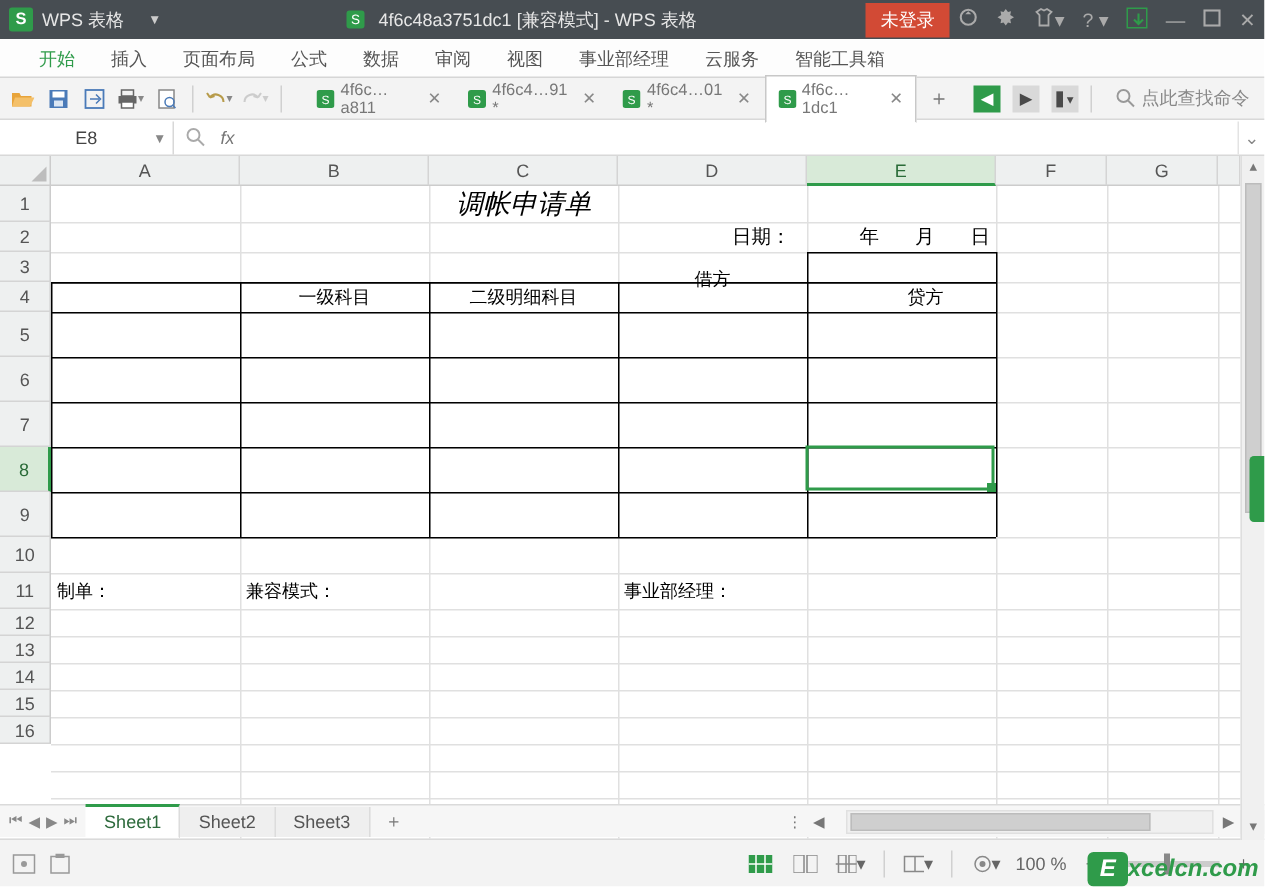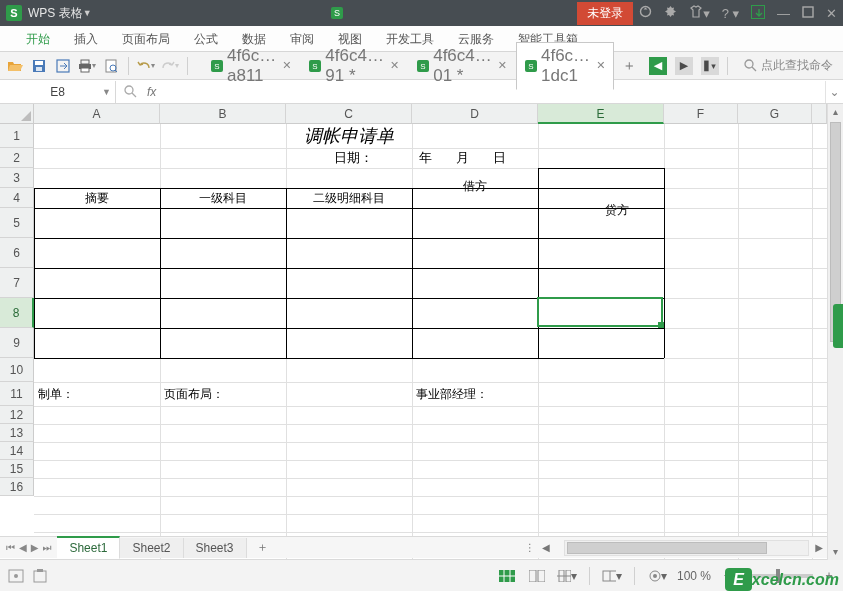--- a/index.html
+++ b/index.html
@@ -1,39 +1,39 @@
 <!DOCTYPE html>
 <html><head>
 <meta charset="utf-8">
 <style>
   * { box-sizing: border-box; margin: 0; padding: 0; font-family: "Microsoft YaHei", "SimSun", Arial, sans-serif; }
   body { width: 843px; height: 591px; background: #fff; overflow: hidden; position: relative; font-size: 12px; }
 
   .titlebar { height: 26px; background: #474d52; display: flex; align-items: center; padding: 0 6px; color: #e6e6e6; }
   .app-logo { width: 16px; height: 16px; background: #2f9b4a; display: flex; align-items: center; justify-content: center; color: #fff; font-weight: bold; font-size: 11px; border-radius: 2px; margin-right: 6px; }
-  .app-name { font-size: 12px; margin-right: 0; }
+  .app-name { font-size: 12px; margin-right: 16px; }
   .app-drop { font-size: 9px; color: #ccc; margin-right: 10px; }
   .doc-icon { width: 14px; height: 14px; display: inline-block; margin-right: 4px; }
   .doc-title { color: #e6e6e6; }
   .title-center { flex: 1; text-align: center; display: flex; align-items: center; justify-content: center; gap: 4px; }
   .login-badge { background: #d24a35; color: #fff; padding: 3px 10px; font-size: 12px; margin-right: 6px; }
   .title-right { display: flex; align-items: center; gap: 12px; color: #bbb; }
   .title-icon { cursor: default; font-size: 13px; color: #aaa; }
   .dl-icon svg { border: 1px solid #2f9b4a; }
 
   .menubar { height: 26px; background: #fdfdfd; border-bottom: 1px solid #d6d6d6; display: flex; align-items: center; padding-left: 14px; gap: 0; }
   .menubar .tab { padding: 0 12px; height: 26px; line-height: 26px; color: #555; cursor: default; }
   .menubar .tab.active { color: #2f9b4a; }
 
   .toolbar { height: 28px; background: #f3f3f3; display: flex; align-items: center; padding: 0 6px; border-bottom: 1px solid #d8d8d8; gap: 6px; }
   .tool-icon { width: 18px; height: 18px; display: flex; align-items: center; justify-content: center; }
   .divider { width: 1px; height: 18px; background: #d0d0d0; margin: 0 2px; }
   .doc-tabs { flex: 1; display: flex; align-items: center; gap: 0; margin-left: 6px; overflow: hidden; }
   .doc-tab { display: flex; align-items: center; gap: 4px; padding: 3px 8px; border: 1px solid transparent; position: relative; color: #555; }
-  .doc-tab .docx { color: #777; font-size: 17px; }
+  .doc-tab .docx { color: #777; font-size: 11px; }
   .doc-tab .close { color: #888; font-size: 11px; margin-left: 2px; }
   .doc-tab.active { background: #fff; border-color: #c8c8c8; border-bottom-color: #fff; color: #2d6a3c; }
   .doc-tab .sicon { width: 12px; height: 12px; display: flex; align-items: center; justify-content: center; }
   .plus-tab { padding: 0 8px; color: #777; font-size: 14px; }
   .nav-btn { width: 18px; height: 18px; background: #2f9b4a; color: #fff; display: flex; align-items: center; justify-content: center; font-size: 11px; margin-left: 2px; }
   .nav-btn.grey { background: #d9d9d9; color: #4a4a4a; }
   .search-area { display: flex; align-items: center; gap: 4px; color: #888; margin-left: 8px; padding-right: 4px; }
 
   .formula-bar { height: 24px; background: #fff; border-bottom: 1px solid #d8d8d8; display: flex; align-items: center; }
   .namebox { width: 116px; height: 22px; border-right: 1px solid #d8d8d8; display: flex; align-items: center; justify-content: center; color: #444; position: relative; }
@@ -95,20 +95,21 @@
   <div class="app-logo">S</div>
   <span class="app-name">WPS 表格</span>
   <span class="app-drop">▼</span>
   <div class="title-center">
     <span class="doc-icon">
       <svg width="14" height="14">
           <rect x="1" y="1" width="12" height="12" fill="#2f9b4a" rx="2"></rect>
           <text x="7" y="10" font-size="9" fill="#fff" text-anchor="middle">S</text>
         </svg>
     </span>
+    <span class="doc-title">4f6c48a3751dc1 [兼容模式] - WPS 表格</span>
   </div>
   <span class="login-badge">未登录</span>
   <div class="title-right">
     <span class="title-icon"><svg width="13" height="13">
           <circle cx="6.5" cy="6.5" r="5" fill="none" stroke="#aaa" stroke-width="1.4"></circle>
           <path d="M6.5 2.5 L8.5 4.5 L4.5 4.5 Z" fill="#aaa"></path>
         </svg></span>
     <span class="title-icon"><svg width="13" height="13">
           <path d="M6.5 1 L8 3 L10 2.5 L9.5 5 L12 6.5 L9.5 8 L10 10.5 L8 10 L6.5 12 L5 10 L3 10.5 L3.5 8 L1 6.5 L3.5 5 L3 2.5 L5 3 Z" fill="#aaa"></path>
         </svg></span>
@@ -129,21 +130,21 @@
 </div>
 
 <div class="menubar">
   <div class="tab active">开始</div>
   <div class="tab">插入</div>
   <div class="tab">页面布局</div>
   <div class="tab">公式</div>
   <div class="tab">数据</div>
   <div class="tab">审阅</div>
   <div class="tab">视图</div>
-  <div class="tab">开发工具</div>
+  <div class="tab">事业部经理</div>
   <div class="tab">云服务</div>
   <div class="tab">智能工具箱</div>
 </div>
 
 <div class="toolbar">
   <span class="tool-icon">
       <svg width="16" height="14">
         <path d="M1 3 L6 3 L7 5 L14 5 L14 12 L1 12 Z" fill="#e8a43a"></path>
         <path d="M3 6 L16 6 L13 12 L1 12 Z" fill="#f4c069"></path>
       </svg>
@@ -314,28 +315,27 @@
       <div class="gridline-h" style="top: 282px;"></div>
       <div class="gridline-h" style="top: 300px;"></div>
       <div class="gridline-h" style="top: 318px;"></div>
       <div class="gridline-h" style="top: 336px;"></div>
       <div class="gridline-h" style="top: 354px;"></div>
       <div class="gridline-h" style="top: 372px;"></div>
       <div class="gridline-h" style="top: 390px;"></div>
       <div class="gridline-h" style="top: 408px;"></div>
       <div class="gridline-h" style="top: 426px;"></div>
       <div class="cell-text cell-title cell-center" style="left: 0px; top: 0px; width: 630px; height: 24px; font-style: italic;">调帐申请单</div>
-      <div class="cell-text" style="left: 252px; top: 24px; width: 378px; height: 20px; font-size: 13px; justify-content: flex-start; gap: 0px; padding-left: 48px;"><span style="margin-right:6px">日期：</span><span style="width:40px"></span>年<span style="width:24px"></span>月<span style="width:24px"></span>日</div>
-      <div class="cell-text cell-center" style="left: 0px; top: 64px; width: 126px; height: 20px;">摘要</div>
+      <div class="cell-text" style="left: 252px; top: 24px; width: 378px; height: 20px; font-size: 13px; justify-content: flex-end; gap: 0px; padding-left: 48px;"><span style="margin-right:6px">日期：</span><span style="width:40px"></span>年<span style="width:24px"></span>月<span style="width:24px"></span>日</div>
       <div class="cell-text cell-center" style="left: 126px; top: 64px; width: 126px; height: 20px;">一级科目</div>
       <div class="cell-text cell-center" style="left: 252px; top: 64px; width: 126px; height: 20px;">二级明细科目</div>
       <div class="cell-text cell-center" style="left: 378px; top: 52px; width: 126px; height: 20px;">借方</div>
-      <div class="cell-text cell-center" style="left: 504px; top: 76px; width: 126px; height: 20px; padding-left: 36px;">贷方</div>
+      <div class="cell-text cell-center" style="left: 504px; top: 64px; width: 126px; height: 20px; padding-left: 36px;">贷方</div>
       <div class="cell-text " style="left: 0px; top: 258px; width: 126px; height: 24px;">制单：</div>
-      <div class="cell-text " style="left: 126px; top: 258px; width: 126px; height: 24px;">页面布局：</div>
+      <div class="cell-text " style="left: 126px; top: 258px; width: 126px; height: 24px;">兼容模式：</div>
       <div class="cell-text " style="left: 378px; top: 258px; width: 126px; height: 24px;">事业部经理：</div>
       <div class="bline-h" style="top: 44px; left: 504px; width: 126px;"></div>
       <div class="bline-h" style="top: 64px; left: 0px; width: 630px;"></div>
       <div class="bline-v" style="left: 504px; top: 44px; height: 20px;"></div>
       <div class="bline-v" style="left: 630px; top: 44px; height: 20px;"></div>
       <div class="bline-h" style="top: 64px; left: 0px; width: 630px;"></div>
       <div class="bline-h" style="top: 84px; left: 0px; width: 630px;"></div>
       <div class="bline-h" style="top: 114px; left: 0px; width: 630px;"></div>
       <div class="bline-h" style="top: 144px; left: 0px; width: 630px;"></div>
       <div class="bline-h" style="top: 174px; left: 0px; width: 630px;"></div>

